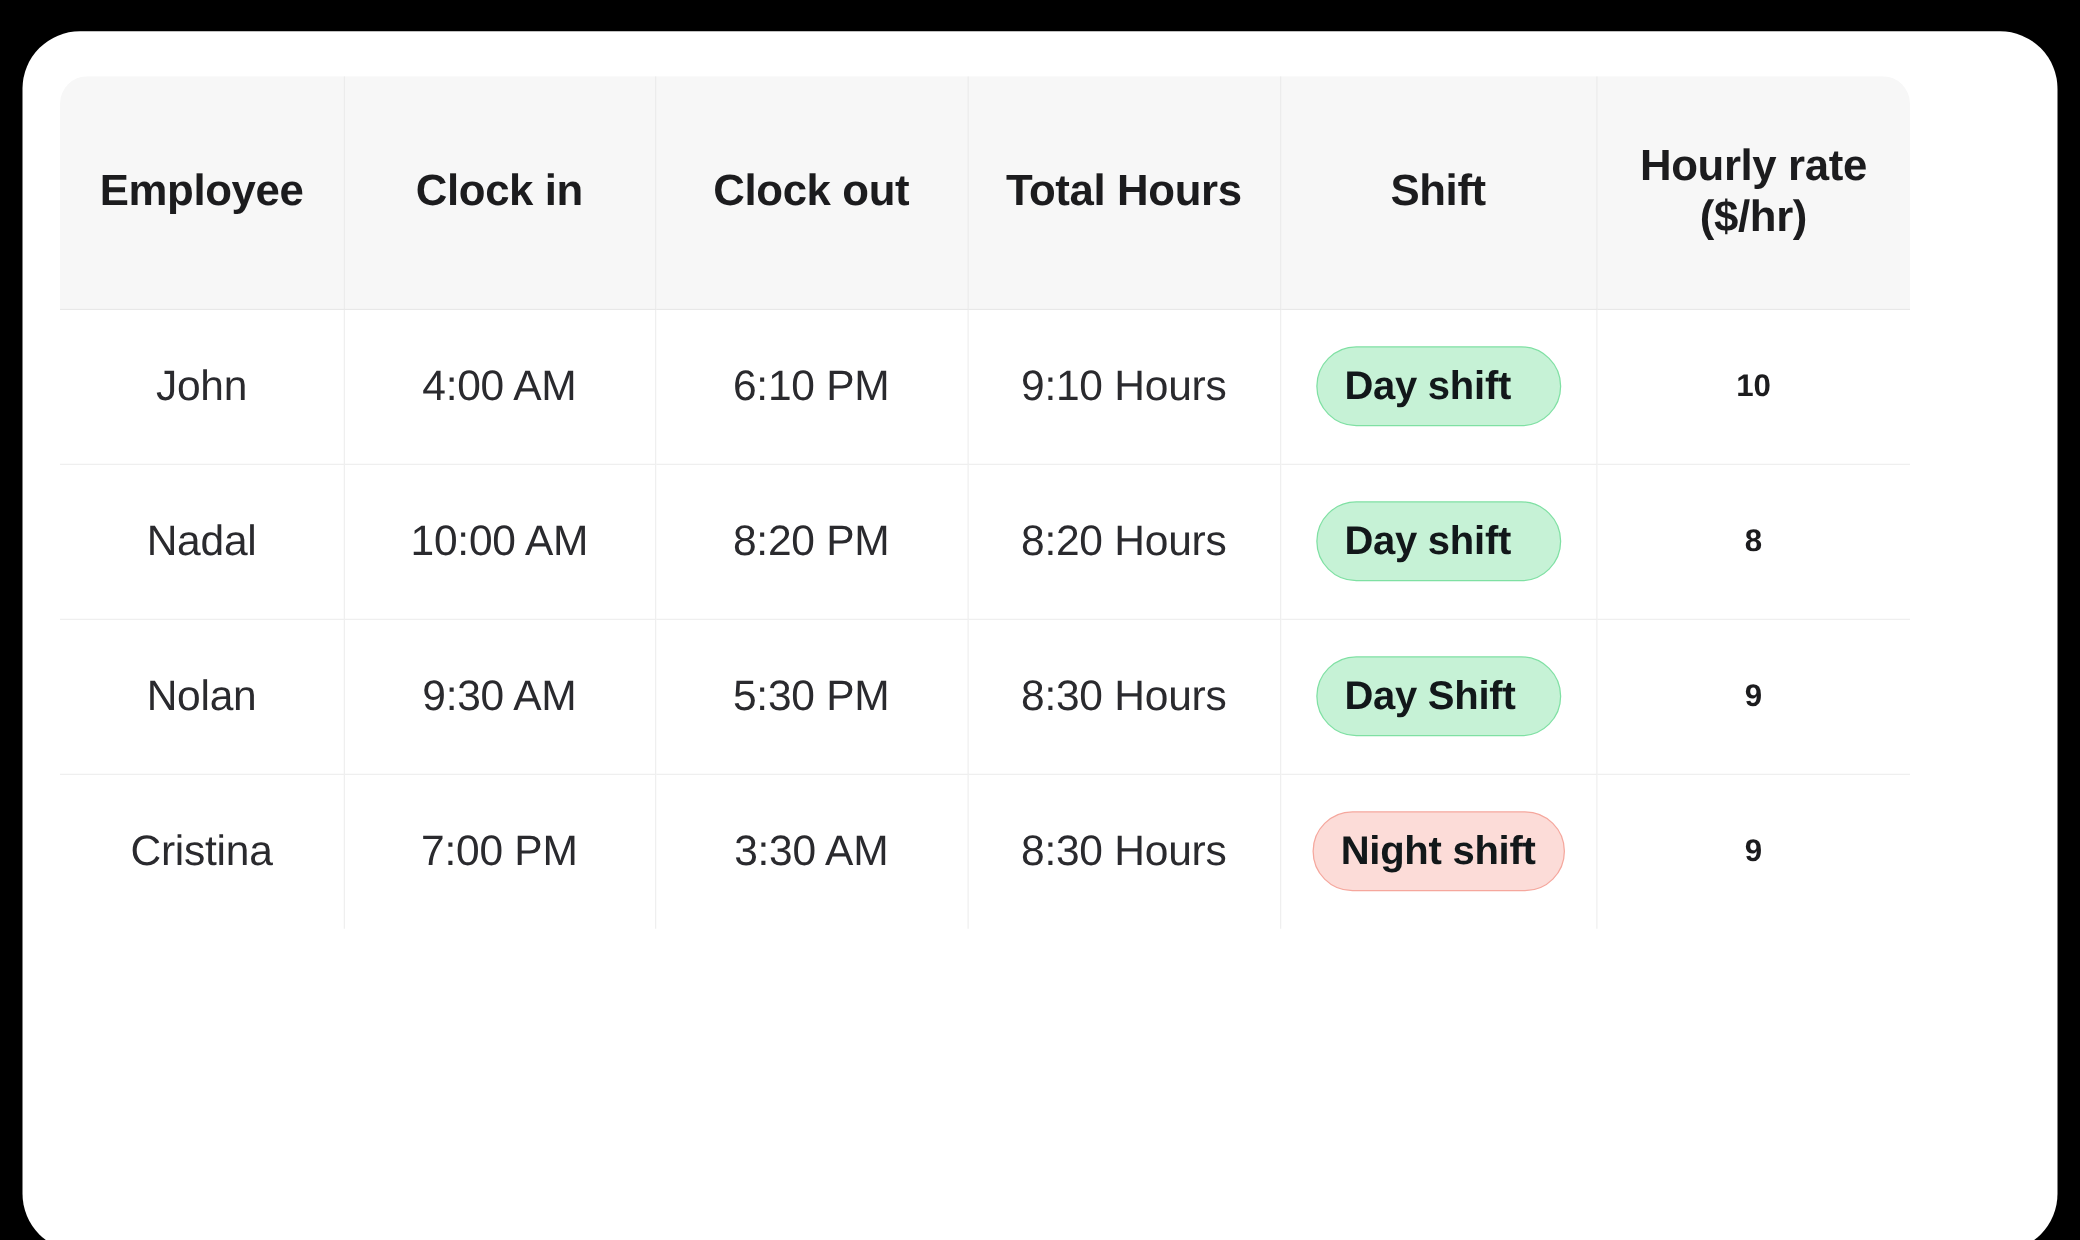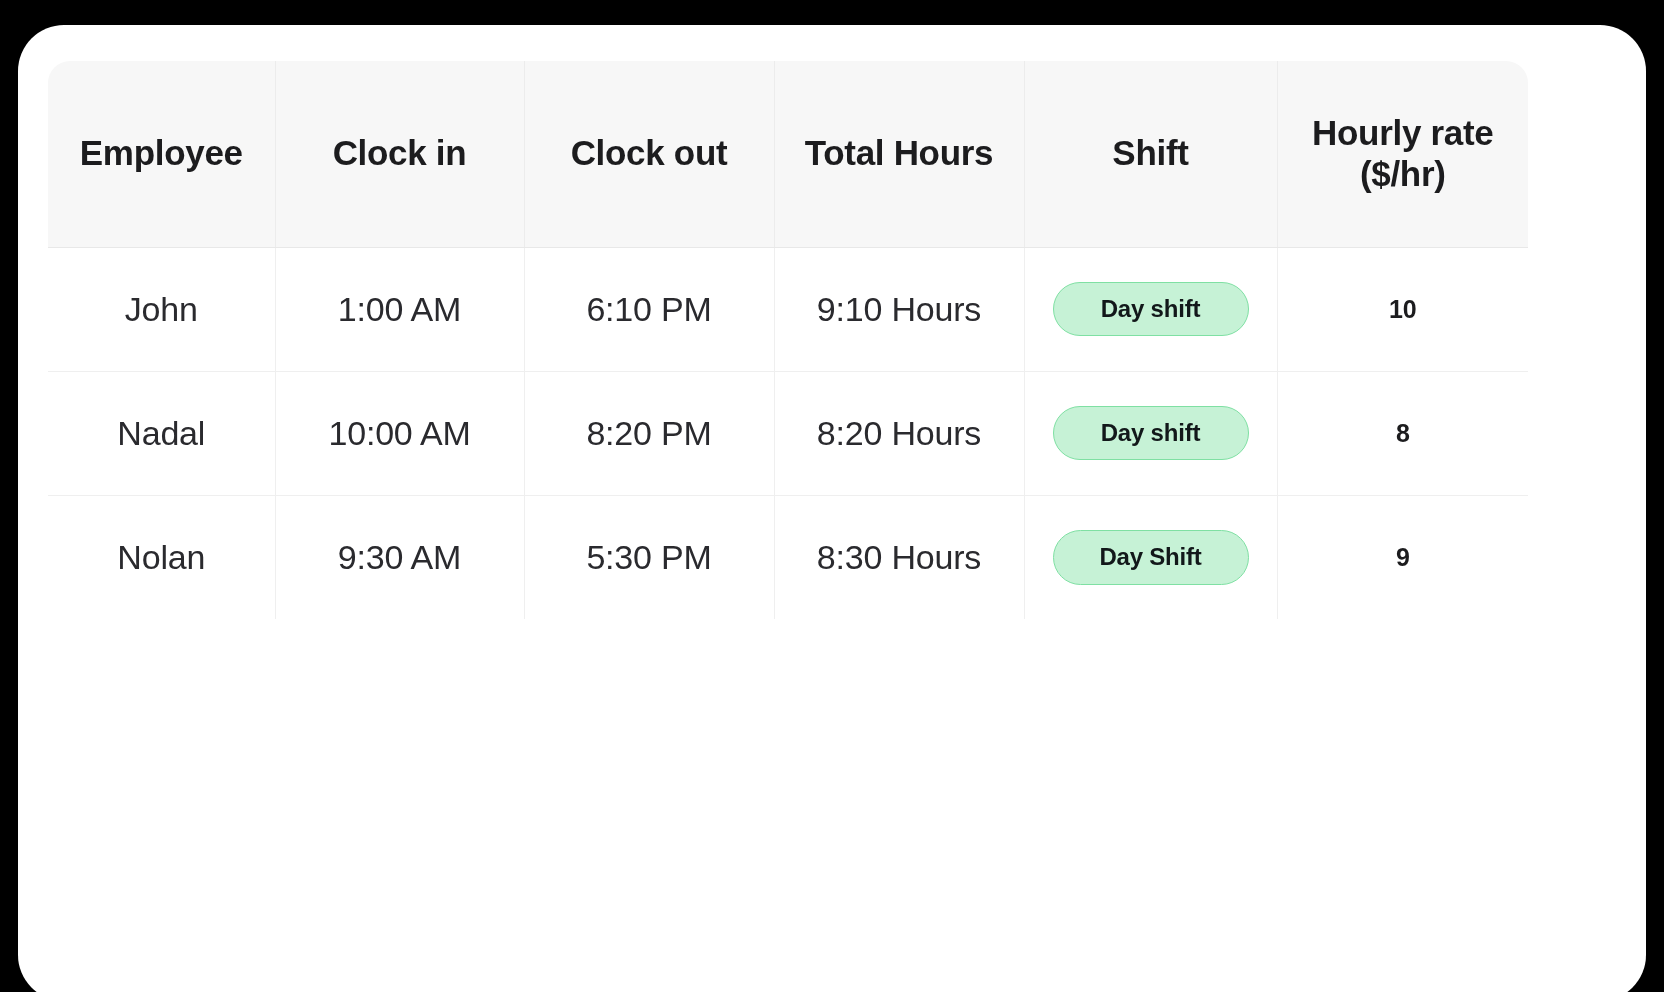--- a/index.html
+++ b/index.html
@@ -100,25 +100,25 @@
   }
 
   td.cell-shift { padding: 0; }
 
   
   .badge {
     display: inline-block;
     min-width: 196px;
     padding: 13px 22px;
     border-radius: 999px;
-    font-size: 24px;
+    font-size: 32px;
     font-weight: 700;
     letter-spacing: -0.2px;
     line-height: 1.12;
-    text-align: center;
+    text-align: left;
   }
   .badge-day {
     background: #c6f2d6;
     border: 1px solid #7fe0a3;
     color: #12181a;
   }
   .badge-night {
     background: #fcdcd8;
     border: 1px solid #f5a79d;
     color: #12181a;
@@ -162,21 +162,21 @@
               <span class="th-two-line">Hourly rate</span>
               <span class="th-sub">($/hr)</span>
             </th>
           </tr>
         </thead>
 
         <tbody>
 
           <tr>
             <td>John</td>
-            <td>1:00 AM</td>
+            <td>4:00 AM</td>
             <td>6:10 PM</td>
             <td>9:10 Hours</td>
             <td class="cell-shift">
               <span class="badge badge-day">Day shift</span>
             </td>
             <td class="cell-rate">10</td>
           </tr>
 
           <tr>
             <td>Nadal</td>
@@ -193,20 +193,30 @@
             <td>Nolan</td>
             <td>9:30 AM</td>
             <td>5:30 PM</td>
             <td>8:30 Hours</td>
             <td class="cell-shift">
               <span class="badge badge-day">Day Shift</span>
             </td>
             <td class="cell-rate">9</td>
           </tr>
 
+          <tr>
+            <td>Cristina</td>
+            <td>7:00 PM</td>
+            <td>3:30 AM</td>
+            <td>8:30 Hours</td>
+            <td class="cell-shift">
+              <span class="badge badge-night">Night shift</span>
+            </td>
+            <td class="cell-rate">9</td>
+          </tr>
 
 
         </tbody>
       </table>
     </div>
 
   </div>
 </div>
 
 </body></html>

